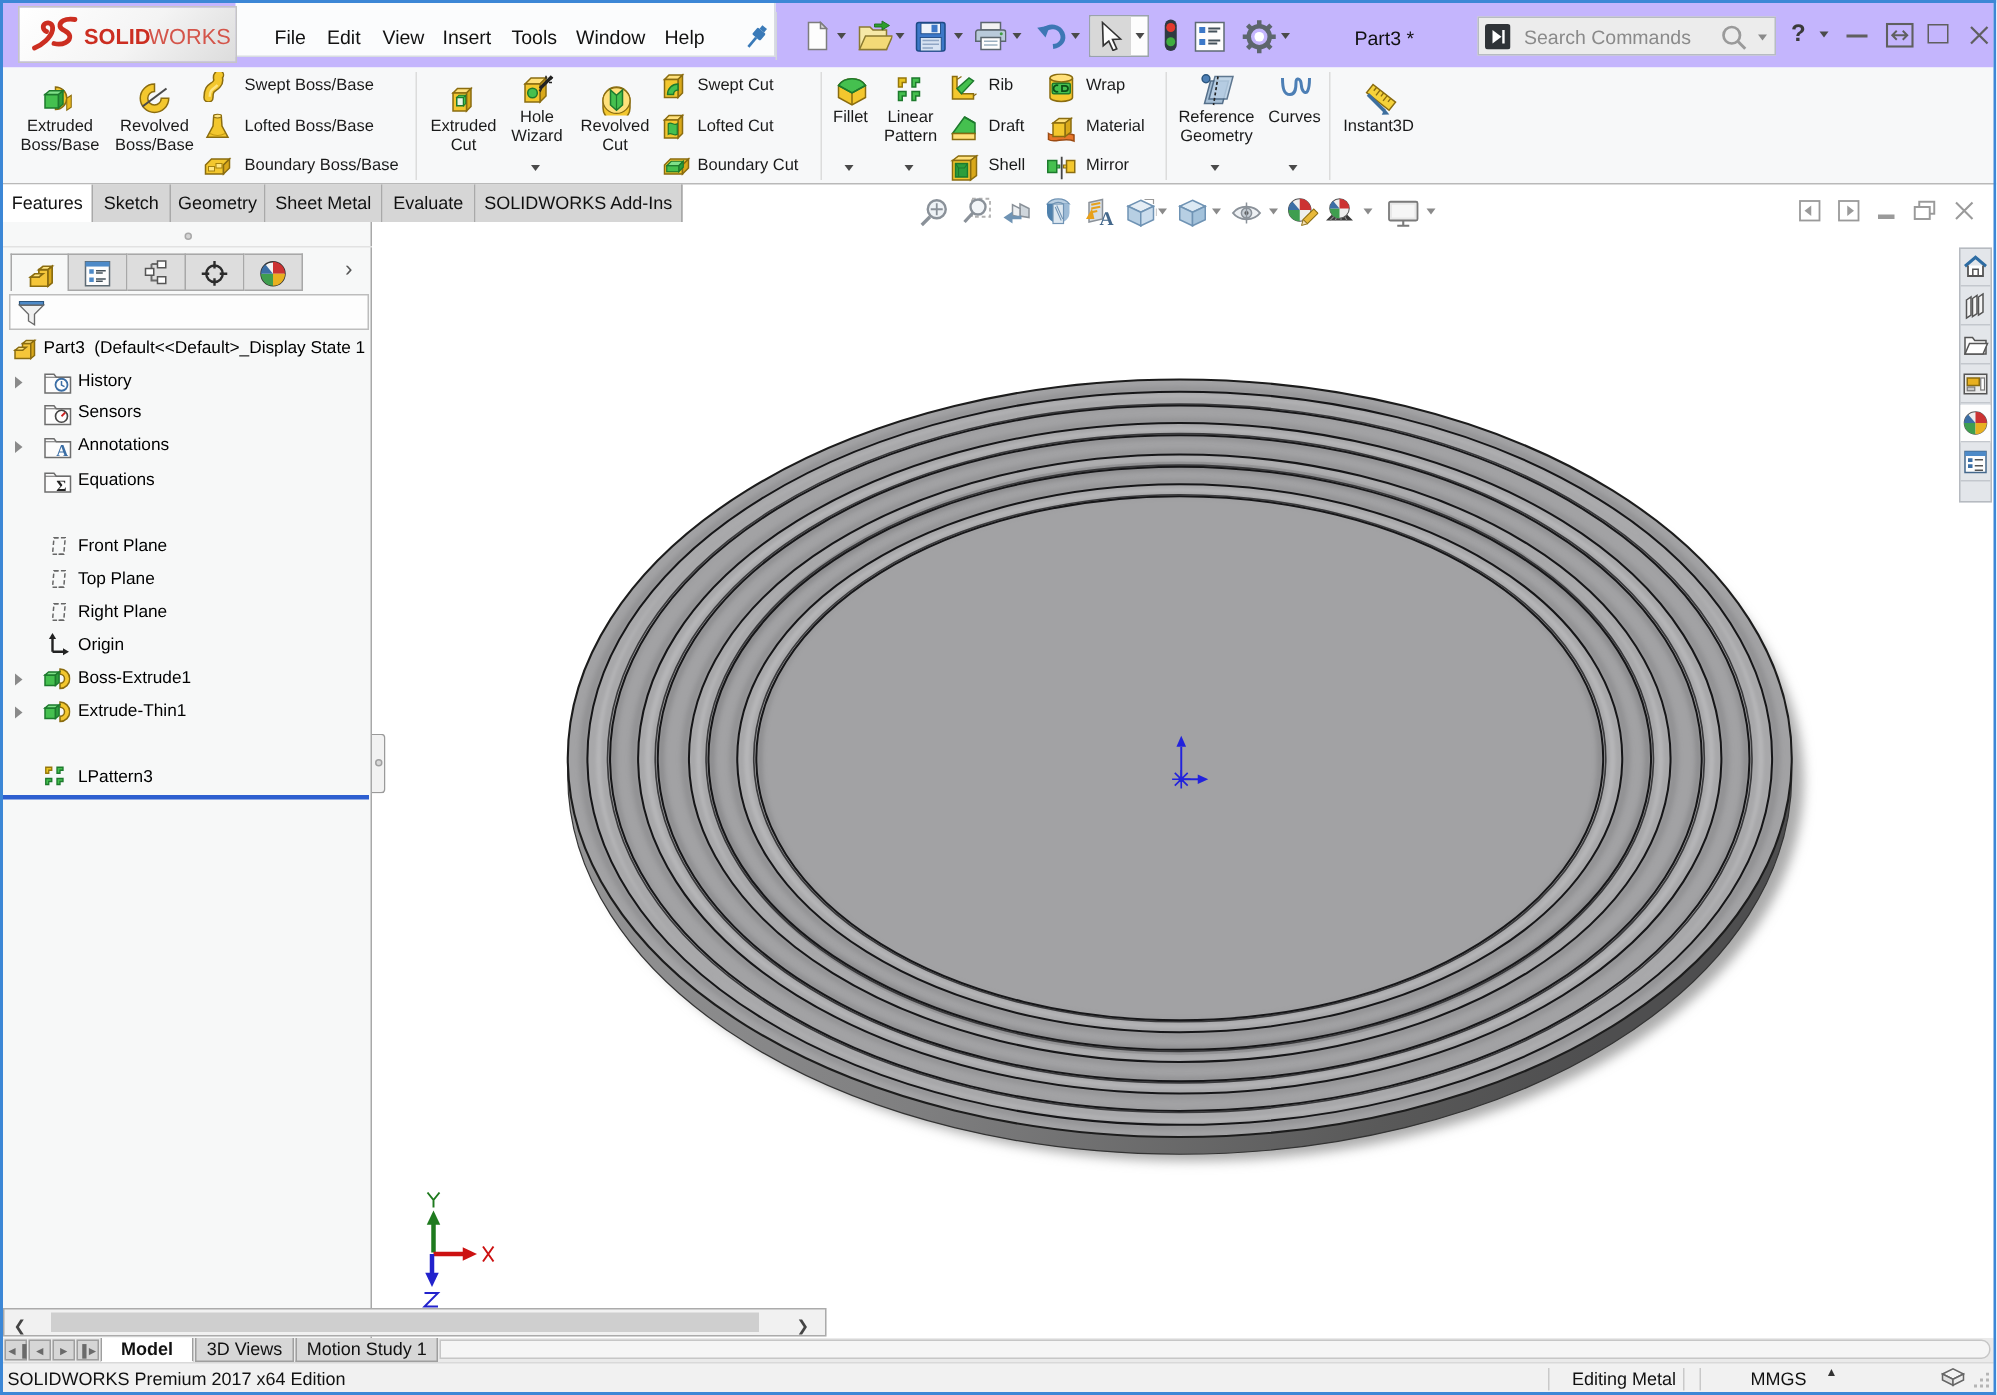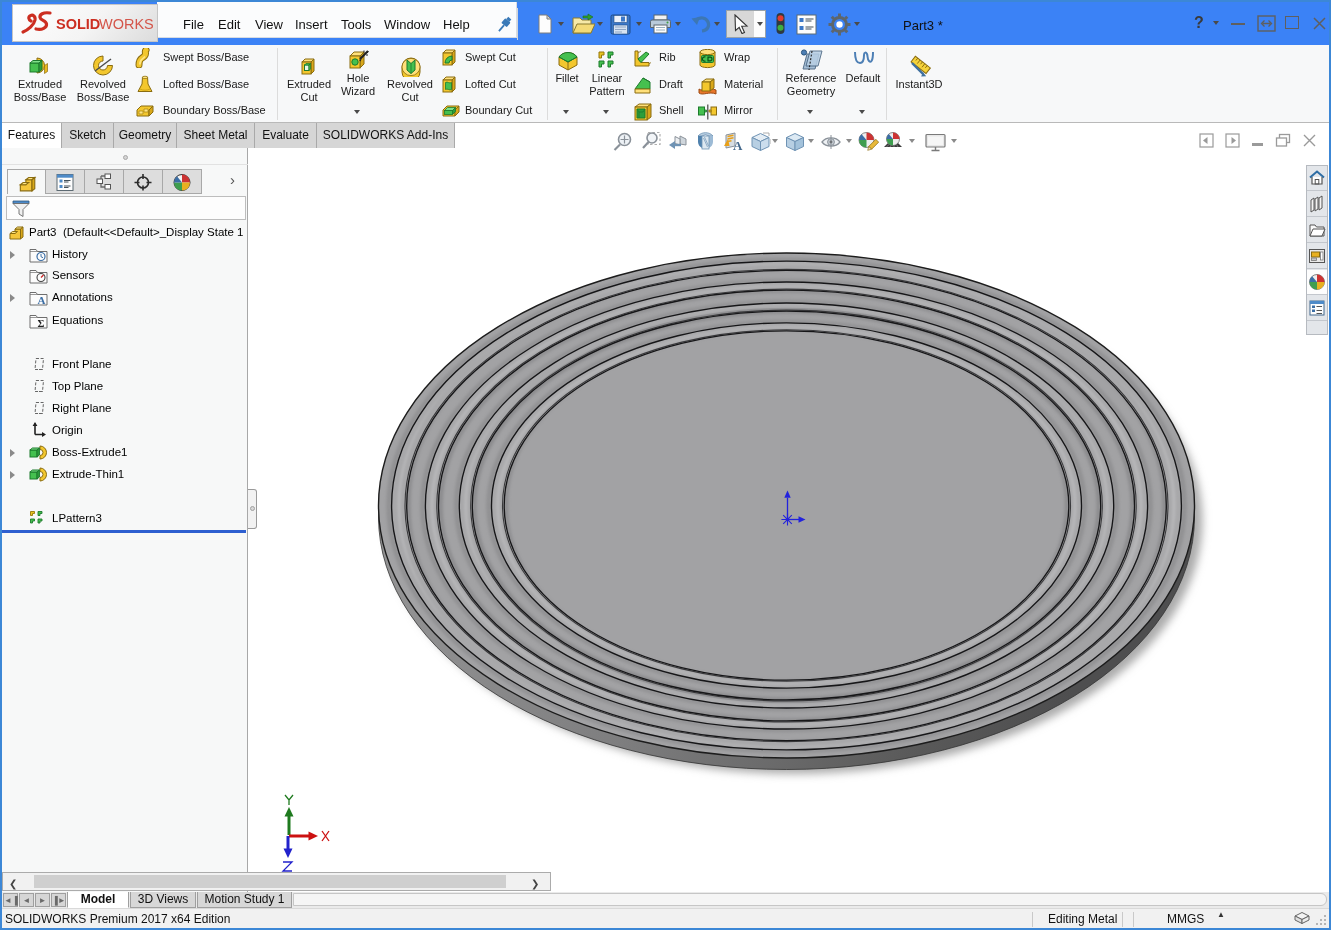--- a/index.html
+++ b/index.html
@@ -5,21 +5,21 @@
 html,body{width:1331px;height:930px;overflow:hidden}
 body{font-family:"Liberation Sans",sans-serif;background:#fff;position:relative}
 .abs{position:absolute}
 #root{position:relative;width:1331px;height:930px;background:#fff;overflow:hidden}
 
 .frame-top{left:0;top:0;width:1331px;height:2px;background:#3c87d6}
 .frame-left{left:0;top:0;width:2px;height:930px;background:#3c87d6}
 .frame-right{left:1329px;top:0;width:2px;height:930px;background:#3c87d6}
 .frame-bottom{left:0;top:928px;width:1331px;height:2px;background:#3c87d6}
 
-#titlebar{left:2px;top:2px;width:1327px;height:43px;background:#3b82f6}
+#titlebar{left:2px;top:2px;width:1327px;height:43px;background:#c4b5fd}
 #menuarea{position:absolute;left:155px;top:0px;width:360px;height:36px;background:#fbfcfd;border-right:1px solid #d8dce2;border-bottom:1px solid #d8dce2}
 #logobox{position:absolute;left:10px;top:2px;width:146px;height:38px;background:linear-gradient(135deg,#ffffff 0%,#f4f4f4 55%,#dcdcdc 100%);border:1px solid #c5c5c5}
 .menu{position:absolute;top:15px;font-size:13px;color:#111}
 #parttitle{position:absolute;left:901px;top:16px;font-size:13px;color:#111}
 #searchbox{position:absolute;left:983px;top:9px;width:199px;height:26px;background:#ececec;border:1px solid #b7bcc2}
 #searchbox .ph{position:absolute;left:30px;top:5px;font-size:13px;color:#8a8a8a}
 .tbsep{position:absolute;left:515px;top:6px;width:1px;height:32px;background:#d2d6db}
 
 #ribbon{left:2px;top:45px;width:1327px;height:77px;background:#f7f8f9}
 #ribbon .sep{position:absolute;top:3px;width:1px;height:72px;background:#dcdcdc}
@@ -146,20 +146,33 @@
             <rect x="18.5" y="10" width="4" height="3"></rect>
             <rect x="10" y="0.5" width="3" height="4" transform="rotate(45 11.5 11.5)"></rect>
             <rect x="10" y="18.5" width="3" height="4" transform="rotate(45 11.5 11.5)"></rect>
             <rect x="0.5" y="10" width="4" height="3" transform="rotate(45 11.5 11.5)"></rect>
             <rect x="18.5" y="10" width="4" height="3" transform="rotate(45 11.5 11.5)"></rect>
           </g>
         </g>
       </svg>
   <div class="dd" style="left:852px;top:20px"></div>
   <div id="parttitle">Part3 *</div>
+  <div id="searchbox">
+    <svg class="abs" style="left:4px;top:4px" width="17" height="17" viewBox="0 0 17 17">
+          <rect width="17" height="17" rx="2" fill="#2f3337"></rect>
+          <path d="M5 4 l6 4.5 -6 4.5 z" fill="#fff"></path>
+          <rect x="11.5" y="4" width="1.6" height="9" fill="#fff"></rect>
+        </svg>
+    <div class="ph">Search Commands</div>
+    <svg class="abs" style="left:160px;top:3px" width="20" height="20" viewBox="0 0 20 20">
+          <circle cx="8.5" cy="8.5" r="5.5" fill="none" stroke="#9a9a9a" stroke-width="1.8"></circle>
+          <path d="M12.7 12.7 L17.5 17.5" stroke="#9a9a9a" stroke-width="2"></path>
+        </svg>
+    <div class="dd" style="left:186px;top:11px;border-top-color:#8a8a8a"></div>
+  </div>
   <div class="abs" style="left:1192px;top:12px;font-size:16px;font-weight:bold;color:#3a3a3a">?</div>
   <div class="dd" style="left:1211px;top:19px"></div>
   <div class="abs" style="left:1229px;top:21px;width:14px;height:2px;background:#5f5f5f"></div>
   <svg class="abs" style="left:1255px;top:13px" width="19" height="17" viewBox="0 0 19 17">
         <rect x="1" y="1" width="17" height="15" fill="none" stroke="#5f5f5f" stroke-width="1.4"></rect>
         <path d="M5.5 8.5 h8 M7.5 5.5 l-3 3 3 3 M11.5 5.5 l3 3 -3 3" stroke="#5f5f5f" stroke-width="1.3" fill="none"></path>
       </svg>
   <div class="abs" style="left:1283px;top:14px;width:14px;height:13px;border:1.4px solid #5f5f5f"></div>
   <svg class="abs" style="left:1310px;top:14px" width="15" height="15" viewBox="0 0 15 15">
         <path d="M2 2 L13 13 M13 2 L2 13" stroke="#5f5f5f" stroke-width="1.5"></path>
@@ -326,21 +339,21 @@
         <path d="M11 2 L23 2 L19 17 L7 17 Z" fill="#b8cfe4" stroke="#44617e" opacity="0.85"></path>
         <path d="M13 2 L10 21" stroke="#222" stroke-width="1.1" stroke-dasharray="2 1.6"></path>
         <circle cx="5" cy="3.5" r="2.6" fill="#4d7fb5" stroke="#2c567f"></circle>
       </svg>
   <div class="rb-lbl" style="left:774px;top:27px;width:70px">Reference<br>Geometry</div>
   <div class="dd" style="left:805px;top:65px"></div>
 
   <svg class="abs" style="left:851px;top:5px" width="22" height="21" viewBox="0 0 22 21">
         <path d="M2 2 C 2 9 3 13 7 13 C 11 13 11 8 11 5 C 11 2 13 2 14 4 C 15 6 14 9 16 11 C 18 13 20 11 20 2" fill="none" stroke="#4d7fb5" stroke-width="2"></path>
       </svg>
-  <div class="rb-lbl" style="left:836px;top:27px;width:50px">Default</div>
+  <div class="rb-lbl" style="left:836px;top:27px;width:50px">Curves</div>
   <div class="dd" style="left:857px;top:65px"></div>
 
   <svg class="abs" style="left:906px;top:10px" width="24" height="24" viewBox="0 0 24 24">
         <g transform="rotate(38 12 10)">
           <rect x="3" y="6" width="19" height="7" fill="#f5d23a" stroke="#8a6c10"></rect>
           <path d="M6 6 v3 M9 6 v4.5 M12 6 v3 M15 6 v4.5 M18 6 v3" stroke="#8a6c10" stroke-width="0.9"></path>
         </g>
         <path d="M4 8 L15 19" stroke="#3e6f9e" stroke-width="2.4"></path>
         <path d="M13.2 21.5 l5 -0.2 -3.2 -4 z" fill="#3e6f9e"></path>
       </svg>

